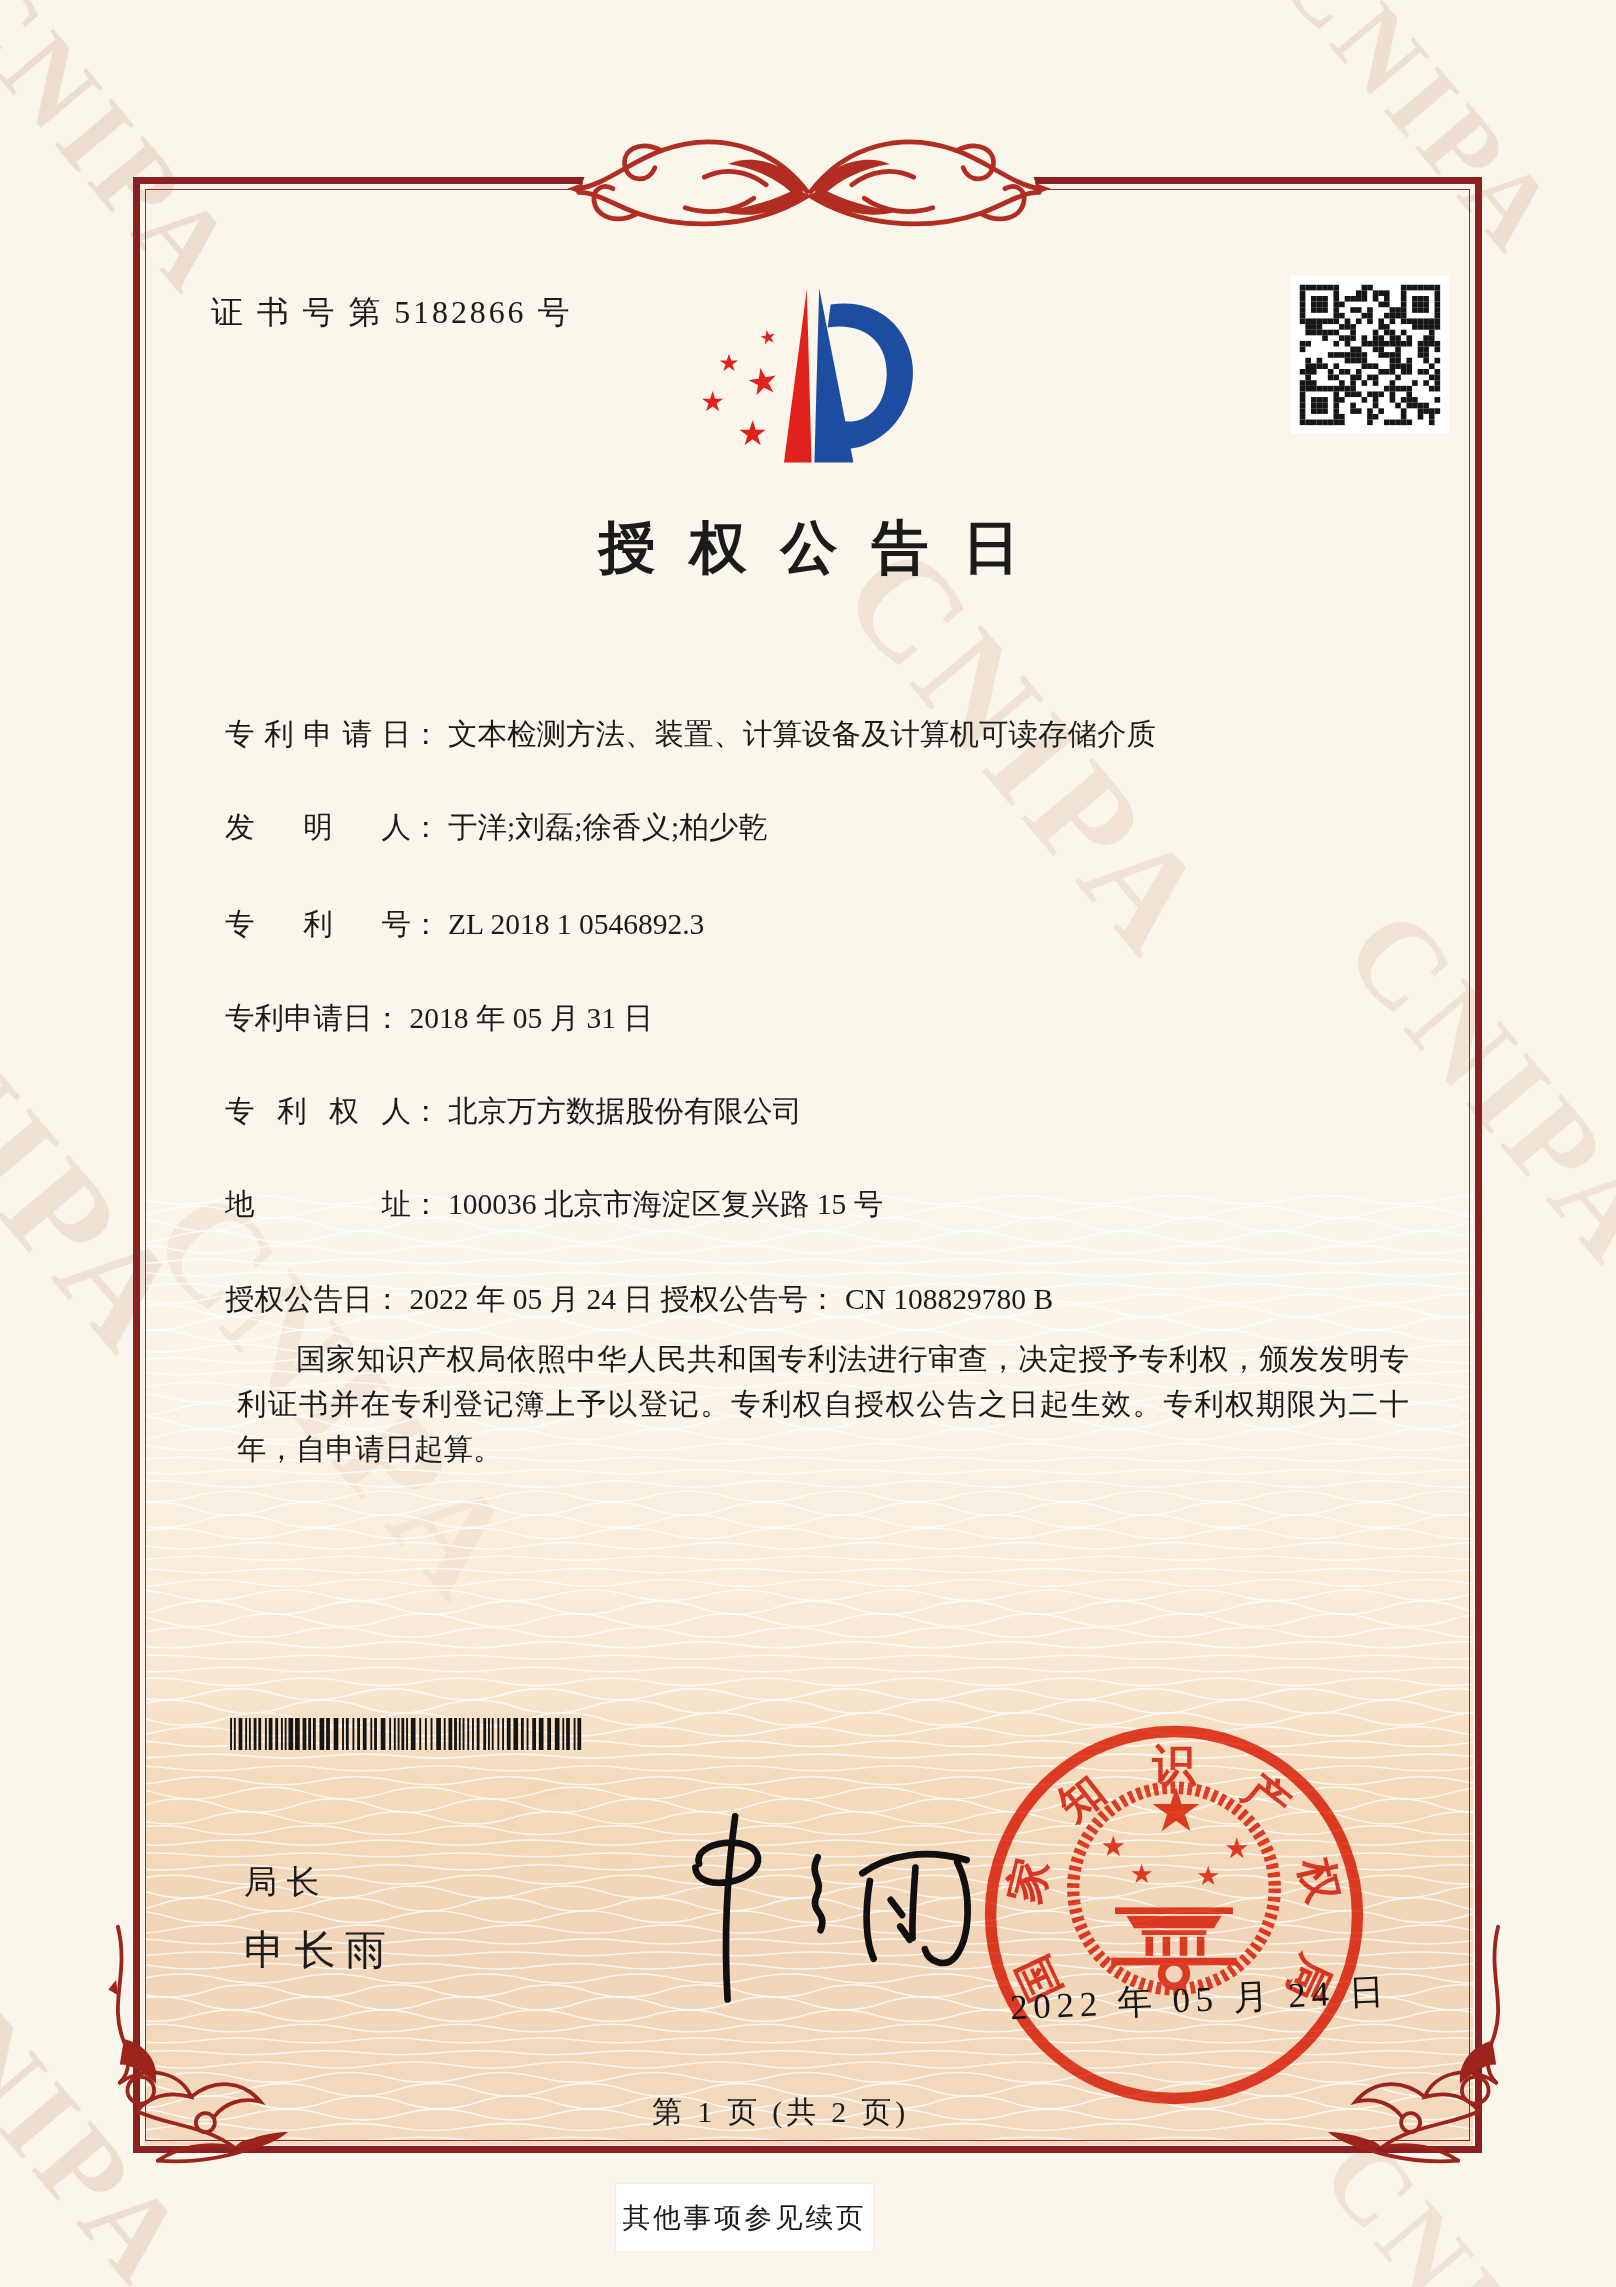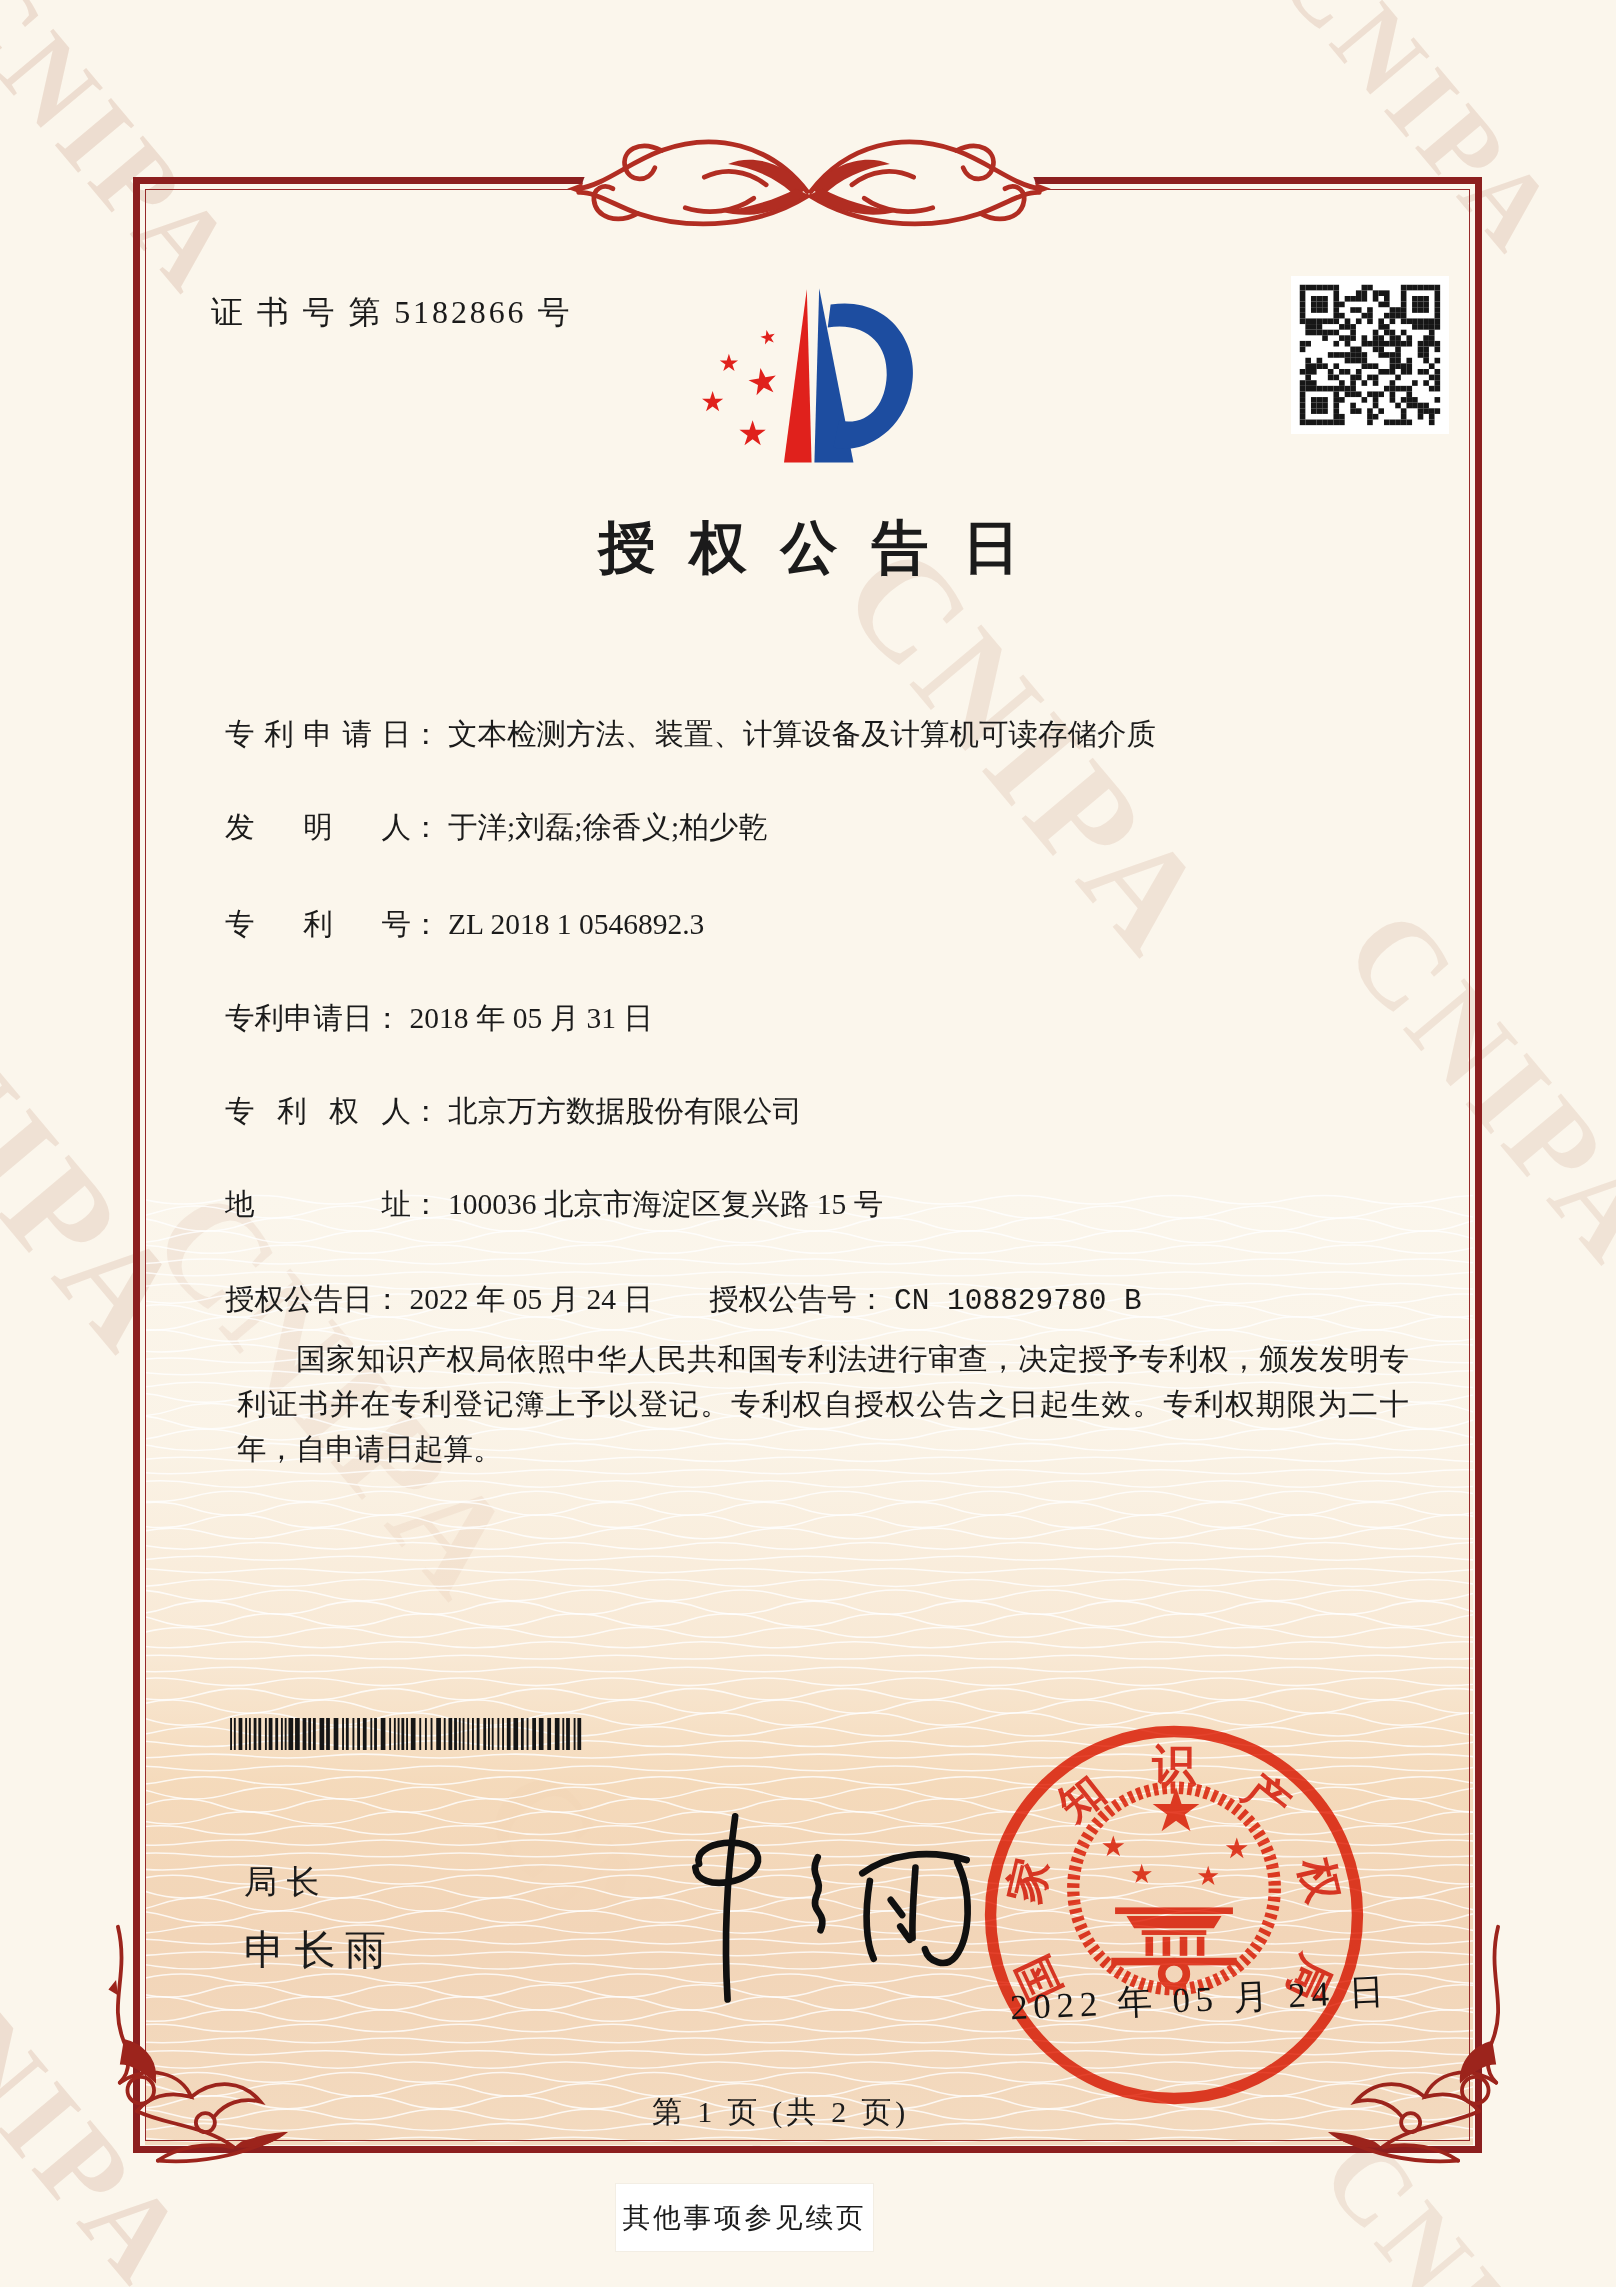--- a/index.html
+++ b/index.html
@@ -35,21 +35,21 @@
   
   .cert-no{position:absolute;left:211px;top:291px;font-size:32px;letter-spacing:2.9px;z-index:5;}
   .logo{position:absolute;left:666px;top:255px;width:333px;height:238px;z-index:5;}
   .qr{position:absolute;left:1291px;top:276px;width:158px;height:158px;z-index:5;}
   .title{position:absolute;left:143px;top:510px;width:1332px;margin:0;text-align:center;
          font-size:57px;font-weight:bold;letter-spacing:34px;text-indent:34px;z-index:5;}
   .field{position:absolute;left:225px;font-size:29.5px;white-space:nowrap;z-index:5;}
   .flabel{display:inline-block;width:186px;text-align:justify;text-align-last:justify;vertical-align:bottom;}
   .flabel.wide{width:auto;text-align:left;text-align-last:auto;}
   .fvalue{margin-left:7.6px;}
-  .pair2{margin-left:49px;font-family:Liberation Mono, monospace;}
+  .pair2{}
   .paras{position:absolute;left:225px;top:1337px;width:1172px;z-index:5;margin-left:12px;}
   .paras p{font-size:29.5px;line-height:45px;margin:0 0 12.4px 0;text-align:justify;text-indent:59px;}
   .barcode{position:absolute;left:228px;top:1718px;z-index:5;}
   .signer-title{position:absolute;left:244px;top:1860px;font-size:33px;letter-spacing:9.5px;
       font-family:"Liberation Sans","DejaVu Sans",sans-serif;font-weight:500;z-index:5;}
   .signer-name{position:absolute;left:244px;top:1923px;font-size:41px;letter-spacing:9.5px;
       font-family:"Liberation Sans","DejaVu Sans",sans-serif;font-weight:500;z-index:5;}
   .signature{position:absolute;left:585px;top:1805px;width:399px;height:204px;z-index:5;}
   .seal{position:absolute;left:982px;top:1723px;width:384px;height:384px;z-index:6;
         mix-blend-mode:multiply;opacity:.94;}

